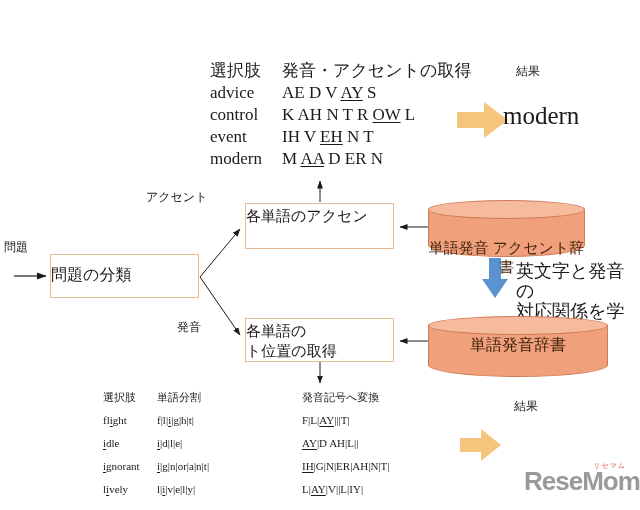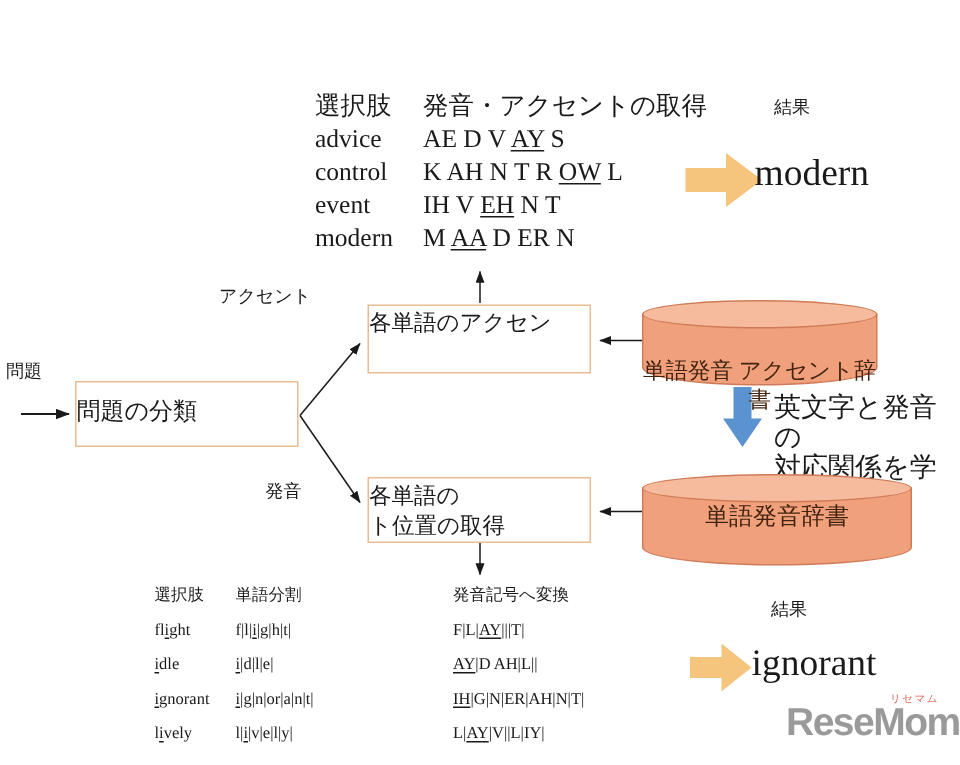--- a/index.html
+++ b/index.html
@@ -142,20 +142,19 @@
       <span class="c-bword">選択肢</span><span class="c-bseg">単語分割</span><span class="c-bphon">発音記号へ変換</span>
     </div>
     <div>
         <div class="brow"><span class="c-bword">fl<span class="ul">i</span>ght</span><span class="c-bseg">f|l|<span class="ul">i</span>|g|h|t|</span><span class="c-bphon">F|L|<span class="ul">AY</span>|||T|</span></div>
         <div class="brow"><span class="c-bword"><span class="ul">i</span>dle</span><span class="c-bseg"><span class="ul">i</span>|d|l|e|</span><span class="c-bphon"><span class="ul">AY</span>|D AH|L||</span></div>
         <div class="brow"><span class="c-bword"><span class="ul">i</span>gnorant</span><span class="c-bseg"><span class="ul">i</span>|g|n|or|a|n|t|</span><span class="c-bphon"><span class="ul">IH</span>|G|N|ER|AH|N|T|</span></div>
         <div class="brow"><span class="c-bword">l<span class="ul">i</span>vely</span><span class="c-bseg">l|<span class="ul">i</span>|v|e|l|y|</span><span class="c-bphon">L|<span class="ul">AY</span>|V||L|IY|</span></div>
       </div>
   </div>
   <div class="abs jp" style="left:514px; top:398px;">結果</div>
-  <div class="abs result-word" style="left:501px; top:429px;">ignorant</div>
 
   <div class="logo">
     <span class="logo-text">ReseMom</span><span class="logo-dot">.</span>
     <span class="logo-kana">リセマム</span>
   </div>
 
 </div>
 
 </body></html>

